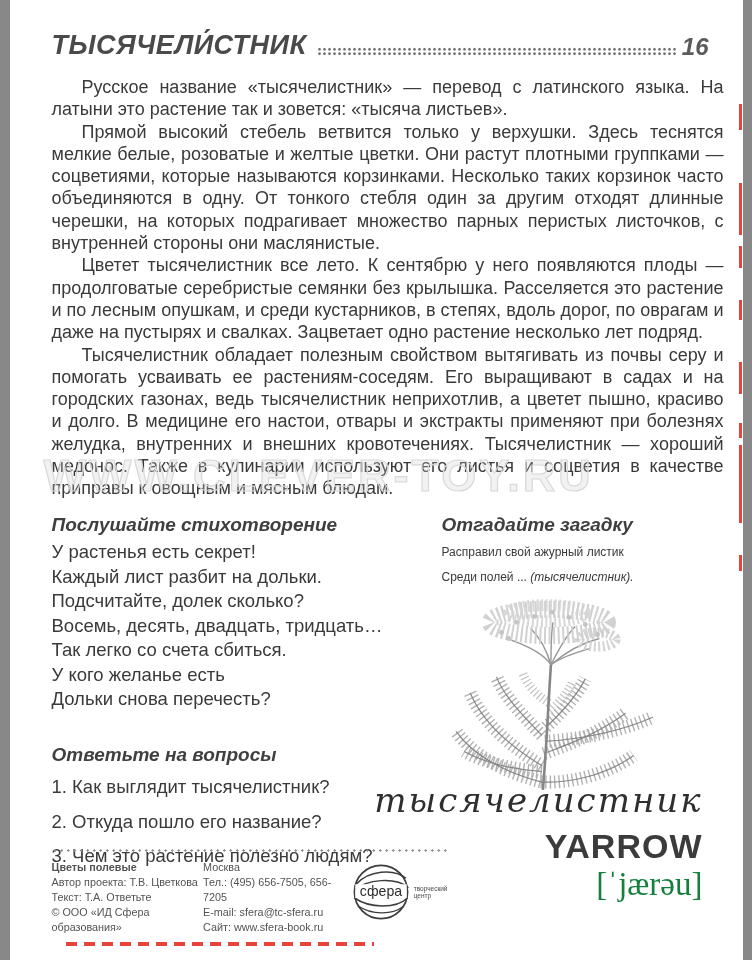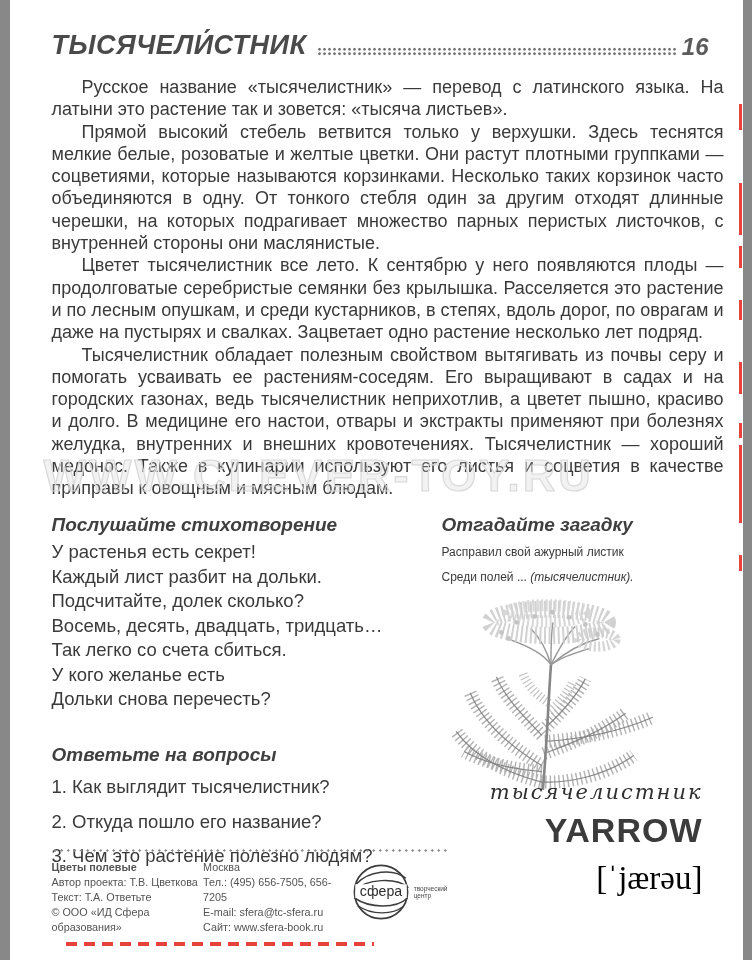--- a/index.html
+++ b/index.html
@@ -31,24 +31,24 @@
   .poem .line { font-size:18.5px; line-height:24.5px; }
   .riddle { position:absolute; left:432px; top:514px; width:312px; }
   .riddle .line { font-size:12px; line-height:24.5px; }
   .riddle .answer { font-style:italic; }
   .questions { position:absolute; left:42px; top:744px; width:400px; }
   .questions .line { font-size:18.5px; line-height:27.5px;margin-top:7px; }
   
   .plant-figure { position:absolute; left:436px; top:592px; width:222px; height:202px; }
   
   .plant-caption { position:absolute; right:40px; top:780px; text-align:right; }
-  .handwritten { font-family:"DejaVu Serif", serif; font-style:italic; font-size:21px;
+  .handwritten { font-family:"DejaVu Serif", serif; font-style:italic; font-size:34px;
     letter-spacing:2px; color:#2f2f2f; }
   .english { font-size:34px; font-weight:bold; letter-spacing:1px; color:#3b3b3b; margin-top:7px; }
-  .transcription { font-family:"Liberation Serif", serif; font-size:33px; color:#000000; margin-top:10px; }
+  .transcription { font-family:"Liberation Serif", serif; font-size:33px; color:#15803d; margin-top:0; }
   
   .footer { position:absolute; left:42px; top:848px; width:396px; }
   .footer-dots { height:5px; margin-bottom:7px;
     background-image:radial-gradient(circle,#8a8a8a 1px,transparent 1.3px);
     background-size:6.5px 5px; }
   .footer-cols { display:flex; align-items:flex-start; }
   .f-col { font-size:10.8px; line-height:15px; color:#535353; }
   .f-col1 { width:156px; }
   .f-col2 { width:152px; }
   .f-bold { font-weight:bold; }

